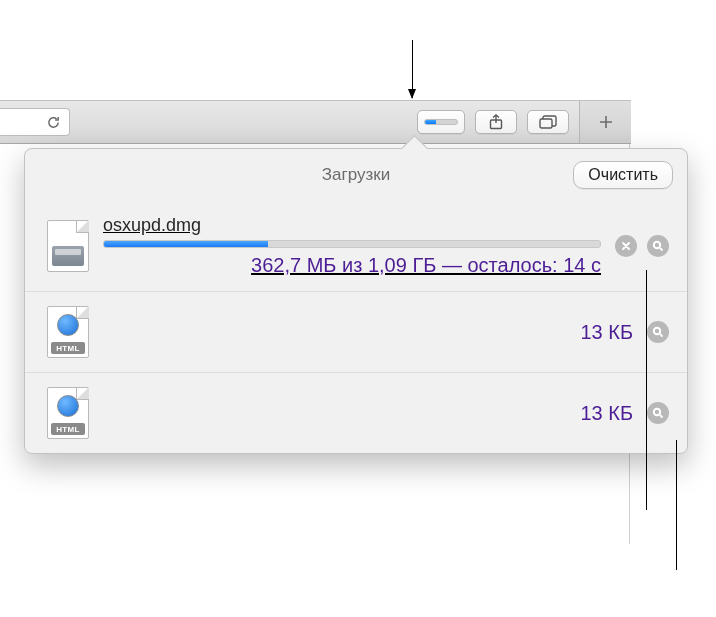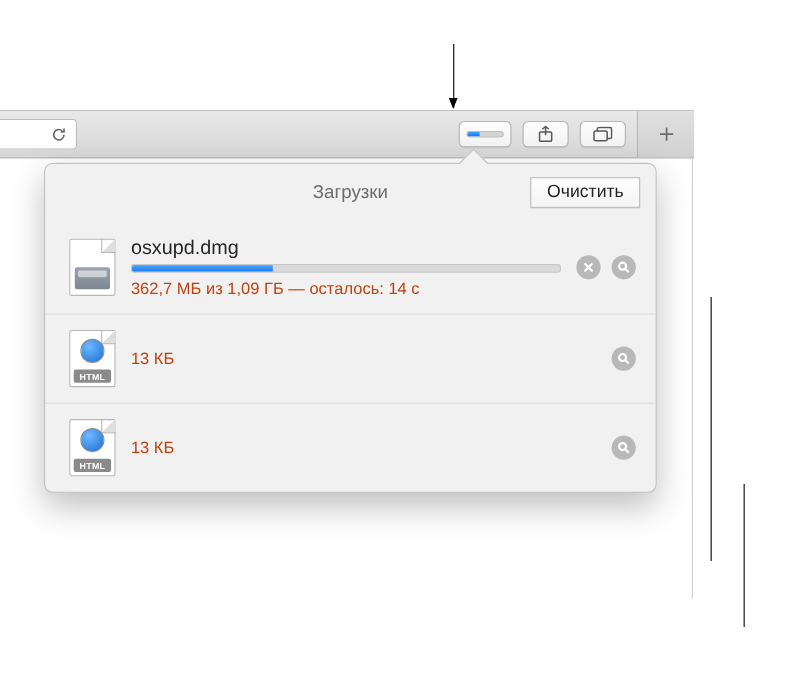--- a/index.html
+++ b/index.html
@@ -95,22 +95,22 @@
     background: linear-gradient(#e0e0e0, #d1d1d1);
     display: flex;
     align-items: center;
     justify-content: center;
   }
 
   
   .popover {
     position: absolute;
     top: 148px;
-    left: 40px;
-    width: 557px;
+    left: 24px;
+    width: 664px;
     background: #f1f1f1;
     border: 1px solid #c2c2c2;
     border-radius: 8px;
     box-shadow: 0 12px 30px rgba(0,0,0,0.25);
   }
   .popover::before {
     content: "";
     position: absolute;
     top: -10px;
     left: 380px;
@@ -133,39 +133,39 @@
     color: #6c6c6c;
     font-weight: 400;
   }
   .clear-btn {
     position: absolute;
     right: 14px;
     top: 12px;
     height: 28px;
     padding: 0 14px;
     border: 1px solid #bcbcbc;
-    border-radius: 0;
+    border-radius: 10px;
     background: linear-gradient(#ffffff, #f4f4f4);
     font-size: 16px;
     color: #222;
     display: flex;
     align-items: center;
     box-shadow: 0 1px 0 rgba(0,0,0,0.05);
   }
 
   .dl-list { padding: 0; }
   .dl-item {
     display: flex;
     align-items: center;
     padding: 14px 18px 14px 22px;
     border-top: 1px solid #dcdcdc;
     gap: 14px;
     position: relative;
   }
-  .dl-item:first-child { border-top: none; }
+  .dl-item:first-child { border-top: none; text-decoration: underline; }
 
   .file-icon {
     width: 42px;
     height: 52px;
     position: relative;
     flex-shrink: 0;
   }
   .file-page {
     position: absolute;
     inset: 0;
@@ -226,22 +226,23 @@
     border: 1px solid #8a8a8a;
   }
 
   .file-body { flex: 1; min-width: 0; }
   .file-name {
     font-size: 18px;
     color: #262626;
     margin-bottom: 4px;
   }
   .file-sub {
-    font-size: 15px;
-    color: #c2410c;
+    font-size: 20px;
+    color: #4c1d95;
+    text-align: right;
   }
   .progress-bar {
     height: 8px;
     background: #d9d9d9;
     border-radius: 3px;
     overflow: hidden;
     margin: 4px 0 6px 0;
     border: 1px solid #c8c8c8;
   }
   .progress-fill {

